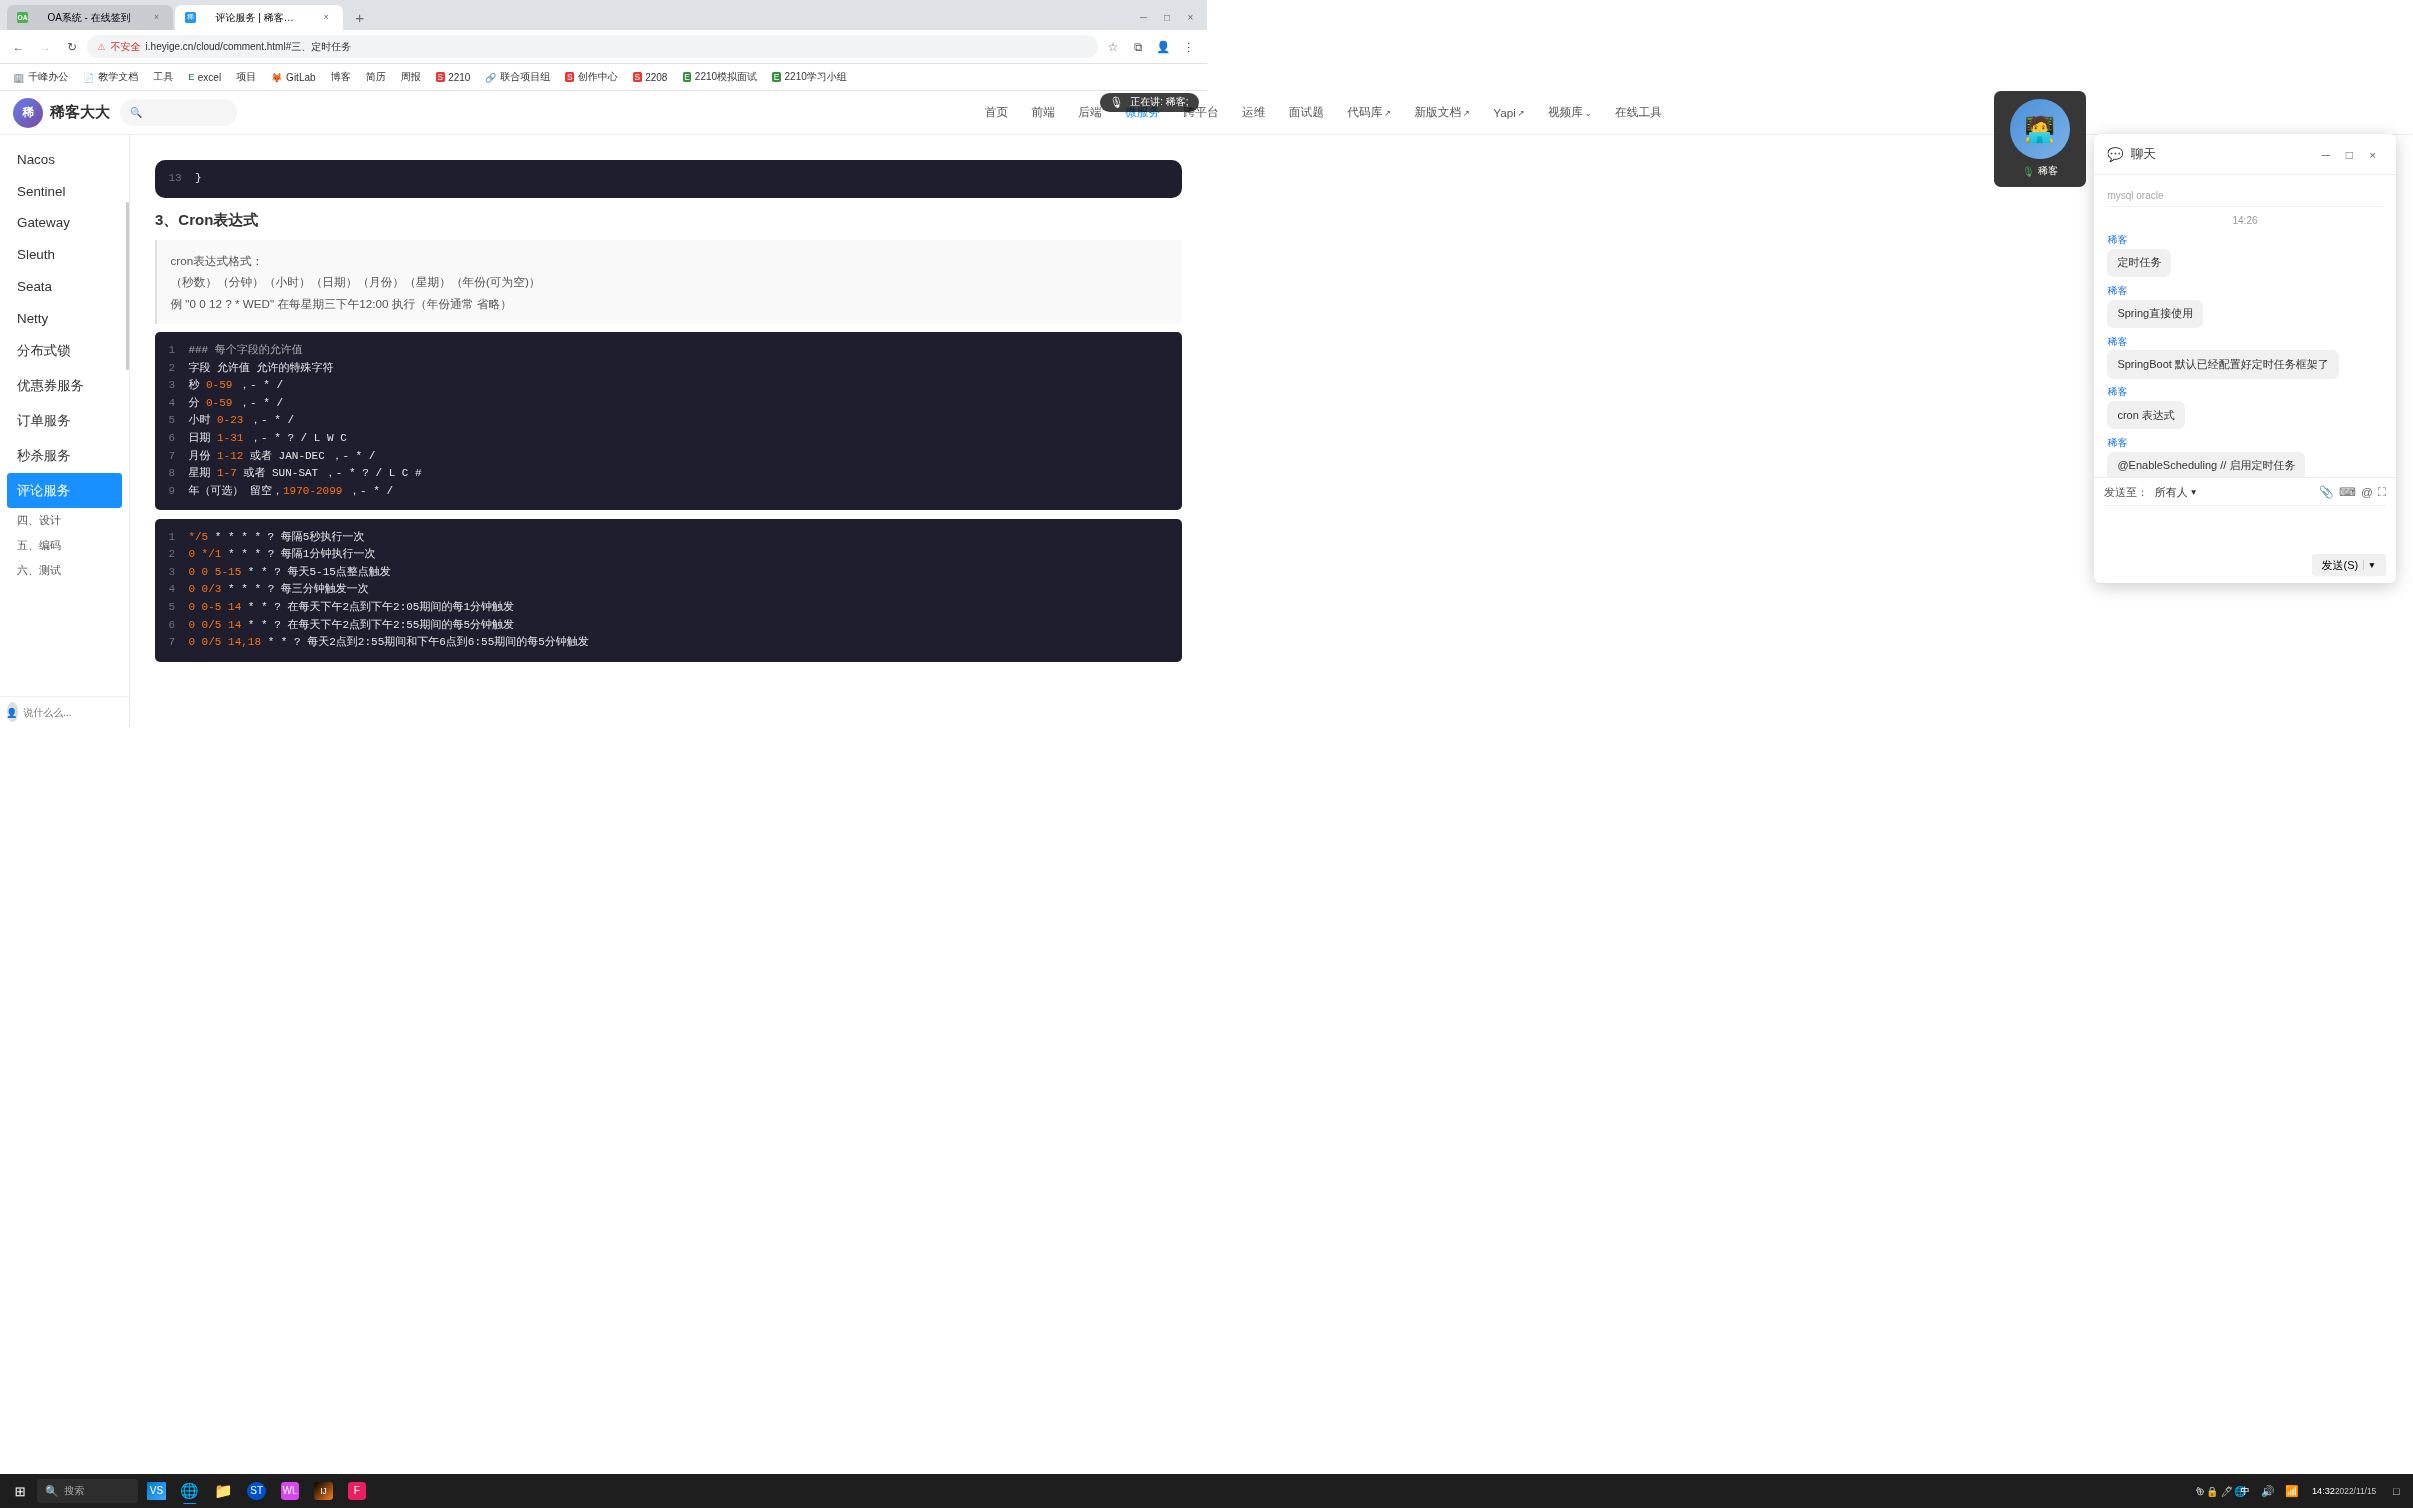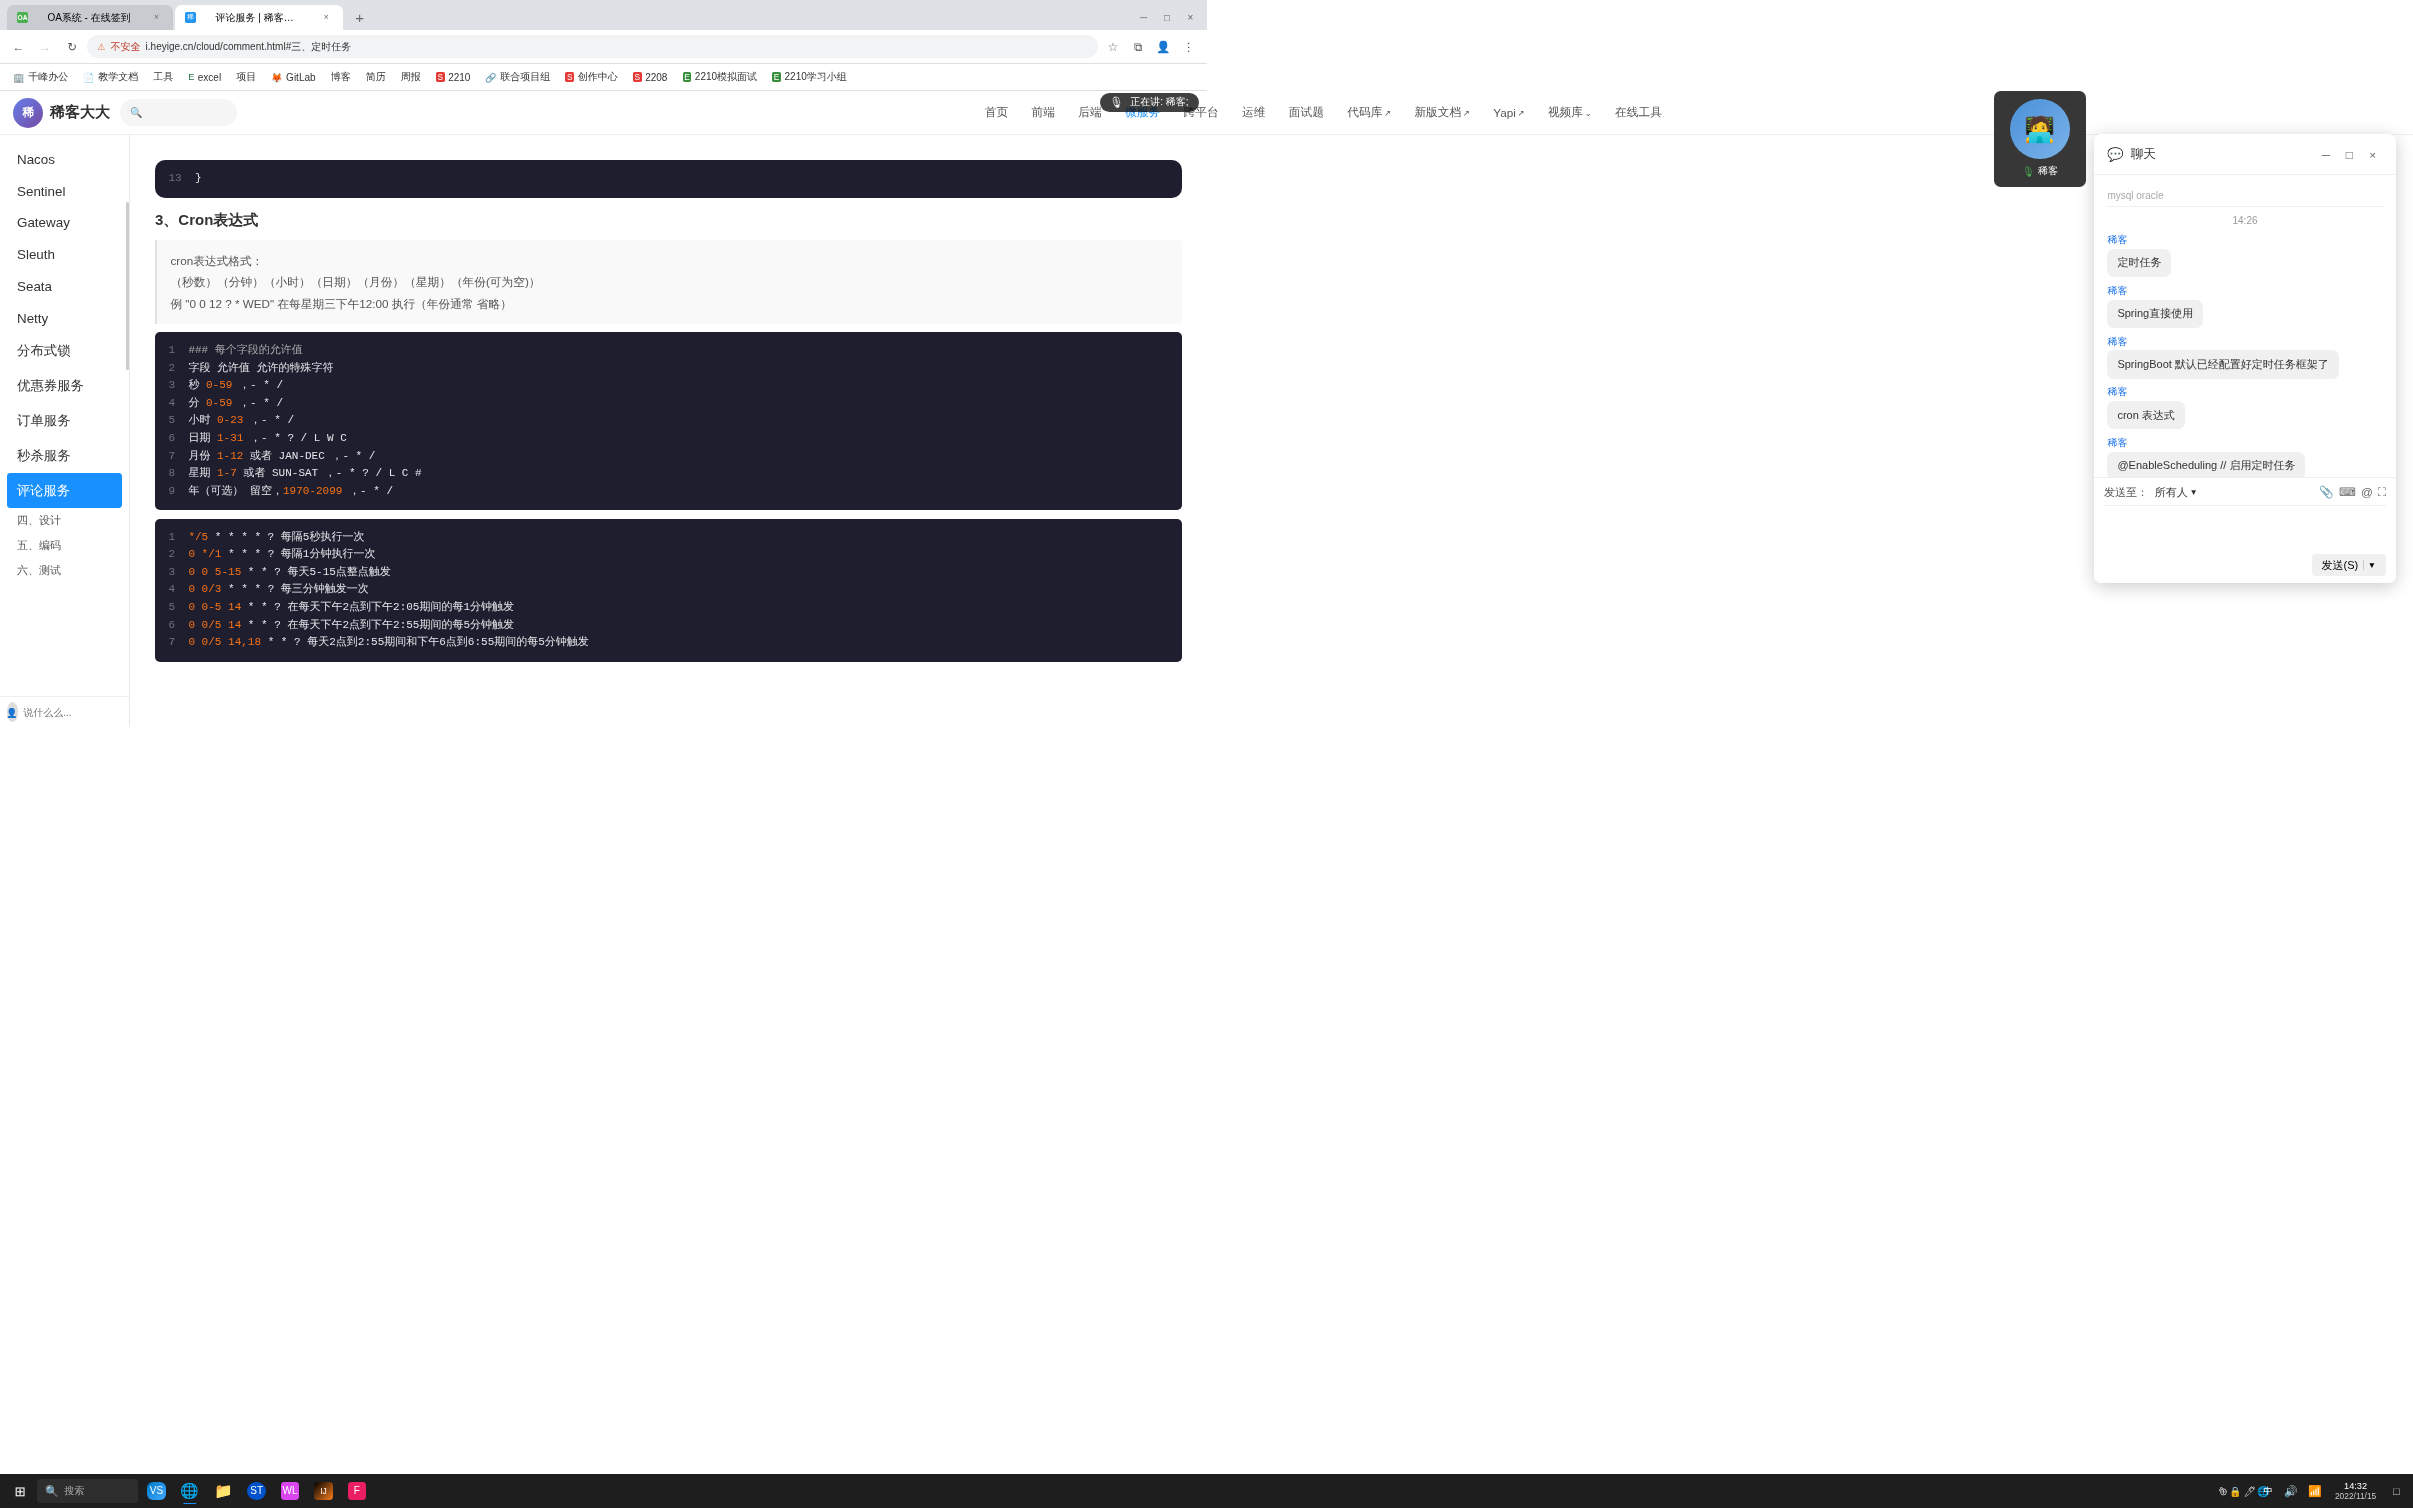--- a/index.html
+++ b/index.html
@@ -86,25 +86,25 @@
     .chat-input { width: 100%; border: none; outline: none; font-size: 11px; min-height: 27px; resize: none; color: #333; }
     .chat-input-footer { display: flex; justify-content: flex-end; align-items: center; gap: 6.7px; margin-top: 13px; }
     .send-btn { background: #f0f0f0; border: none; border-radius: 3.4px; padding: 3.4px 10px; font-size: 11px; cursor: pointer; display: flex; align-items: center; gap: 1.7px; }
     
     
     .taskbar { height: 34px; background: #1e1e1e; display: flex; align-items: center; padding: 0 6.7px; gap: 3.4px; }
     .taskbar-start { width: 27px; height: 27px; display: flex; align-items: center; justify-content: center; color: #fff; font-size: 13.4px; cursor: pointer; }
     .taskbar-search { display: flex; align-items: center; gap: 5px; background: #2d2d2d; border-radius: 3.4px; padding: 3.4px 8.4px; height: 23.5px; min-width: 101px; color: #aaa; font-size: 10px; cursor: pointer; }
     .taskbar-app { width: 30px; height: 30px; display: flex; align-items: center; justify-content: center; cursor: pointer; border-radius: 3.4px; position: relative; }
     .taskbar-app.active::after { content: ''; position: absolute; bottom: 1.7px; left: 50%; transform: translateX(-50%); width: 13.4px; height: 1.7px; background: #1890ff; border-radius: 0.8px; }
-    .taskbar-app-icon { width: 18.4px; height: 18.4px; border-radius: 6px; display: flex; align-items: center; justify-content: center; font-size: 11.7px; }
+    .taskbar-app-icon { width: 18.4px; height: 18.4px; border-radius: 1px; display: flex; align-items: center; justify-content: center; font-size: 11.7px; }
     .taskbar-divider { flex: 1; }
     .taskbar-systray { display: flex; align-items: center; gap: 3.4px; }
     .systray-icon { width: 20px; height: 20px; display: flex; align-items: center; justify-content: center; color: #ccc; font-size: 11px; cursor: pointer; }
-    .taskbar-clock { display: flex; flex-direction: column; align-items: center; color: #fff; font-size: 9.2px; padding: 0 6.7px; cursor: pointer; }
+    .taskbar-clock { display: flex; align-items: center; color: #fff; font-size: 9.2px; padding: 0 6.7px; cursor: pointer; }
     .taskbar-date { font-size: 8.4px; color: #ccc; }
     
     
     ::-webkit-scrollbar { width: 5px; }
     ::-webkit-scrollbar-track { background: #f1f1f1; }
     ::-webkit-scrollbar-thumb { background: #ccc; border-radius: 2.5px; }
     
     
     .oa-tab-favicon { background: #4caf50; color: #fff; border-radius: 1.7px; font-size: 6.7px; display: flex; align-items: center; justify-content: center; width: 11.7px; height: 11.7px; font-weight: bold; }
     .comment-tab-favicon { background: #2196f3; color: #fff; border-radius: 1.7px; font-size: 6.7px; display: flex; align-items: center; justify-content: center; width: 11.7px; height: 11.7px; }

